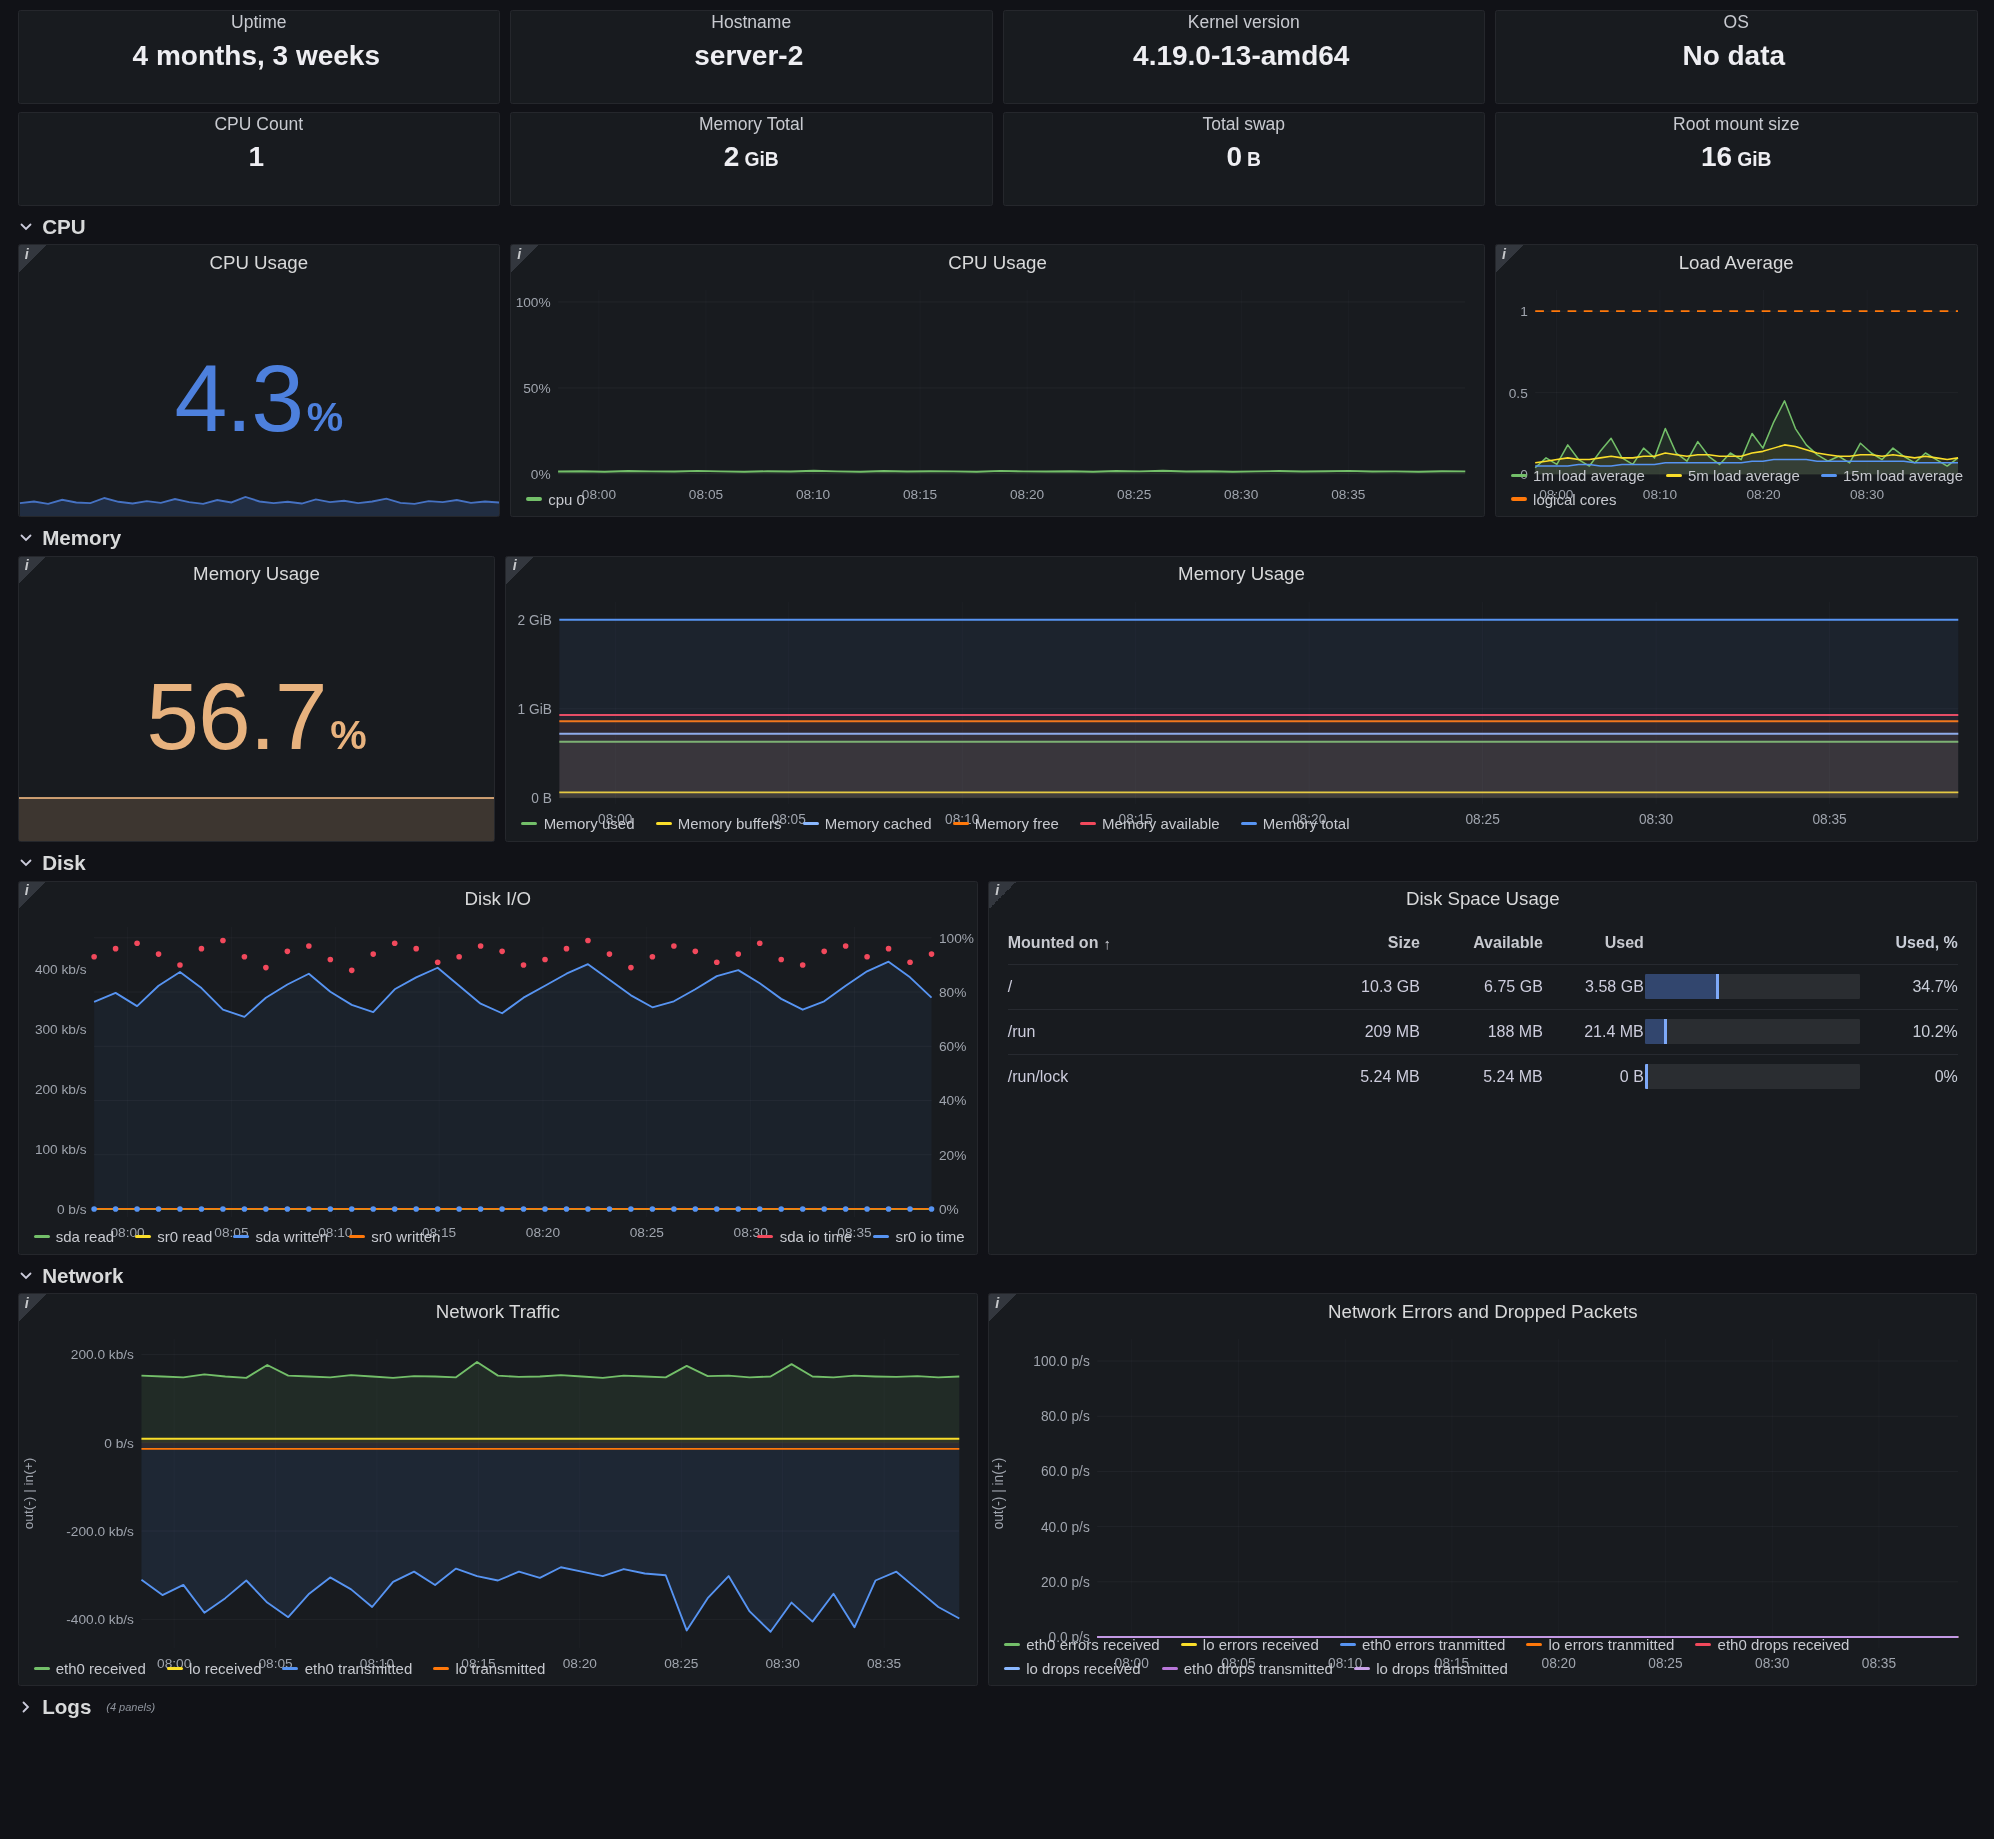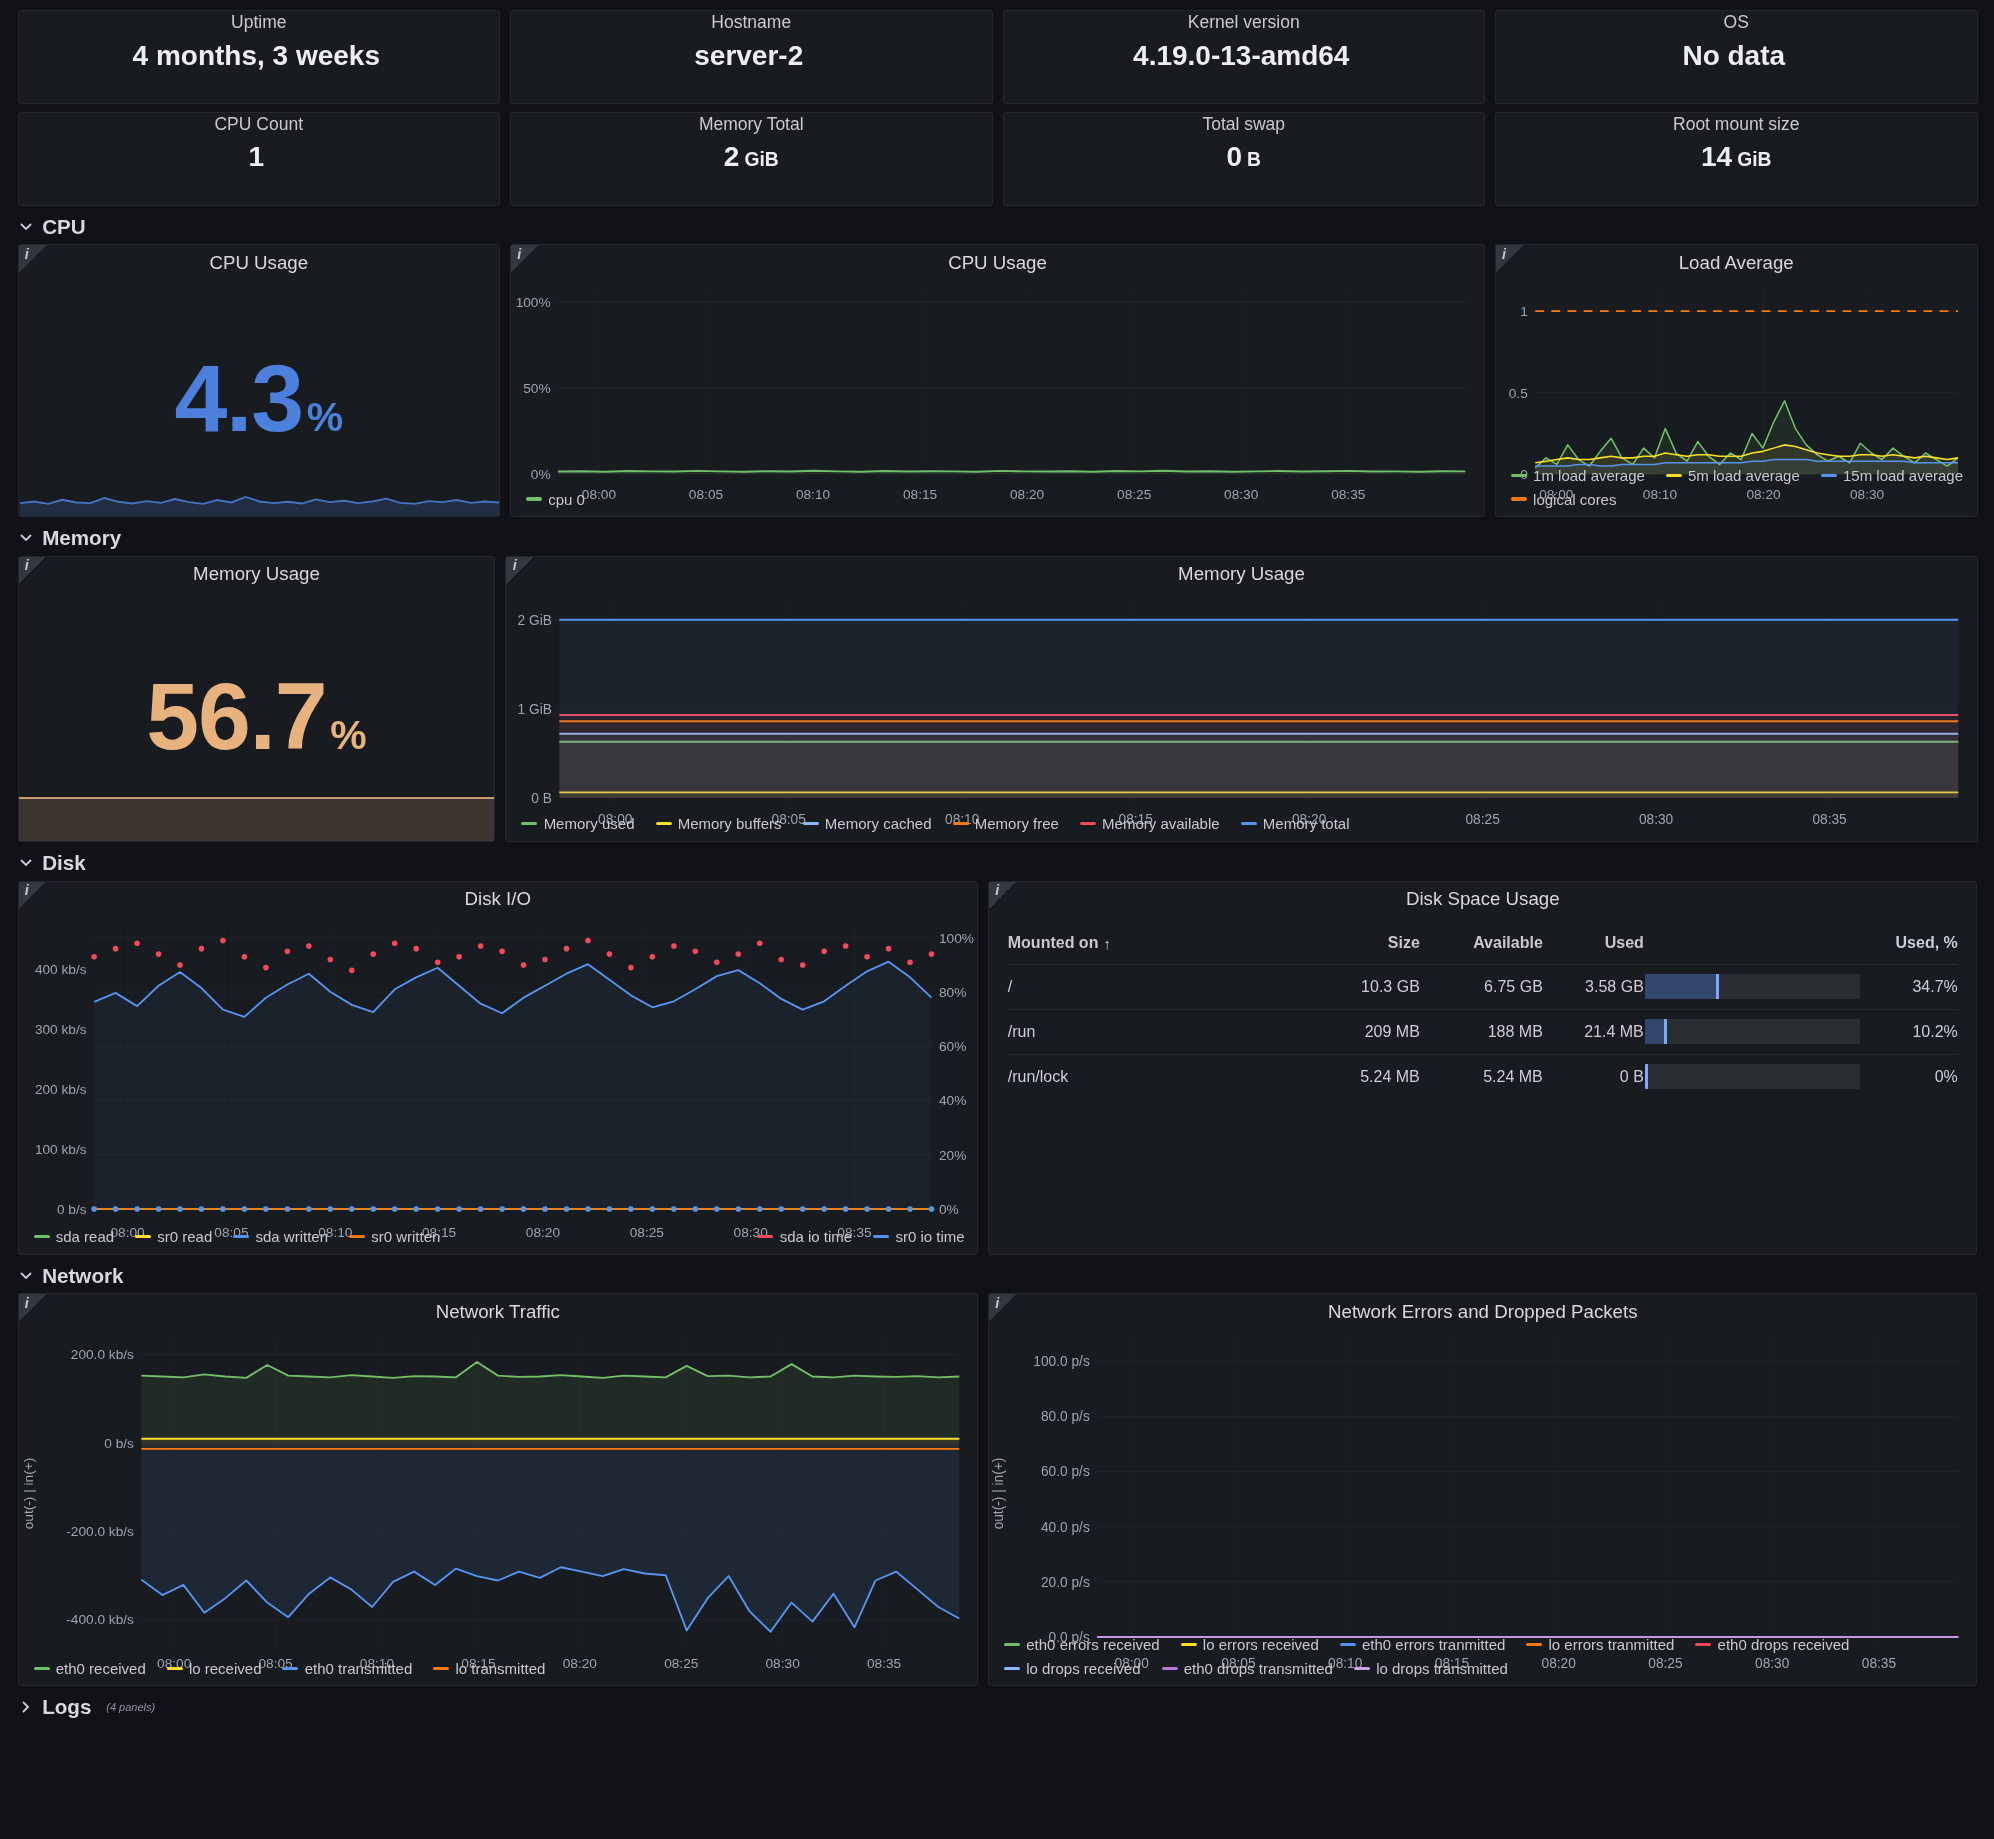--- a/index.html
+++ b/index.html
@@ -23,21 +23,21 @@
   .info-corner span{position:absolute;top:0.6px;left:6.2px;font-size:14.3px;font-style:italic;font-weight:700;color:#c7c9cc}
   
   .stat-tile{align-items:center;justify-content:flex-start;padding:1px}
   .stat-title{font-size:17.5px;color:#c8cad0;margin-bottom:8.7px;text-align:center}
   .stat-value-row{display:flex;align-items:baseline;gap:5px;justify-content:center}
   .stat-value{font-size:28px;font-weight:700;color:#eeeef2;line-height:1}
   .stat-unit{font-size:19.3px;font-weight:700;color:#eeeef2}
   
   .bigstat-body{flex:1;display:flex;align-items:center;justify-content:center;position:relative}
   .bigstat-row{display:flex;align-items:baseline;z-index:2}
-  .bigstat-value{font-size:95px;font-weight:700;line-height:1;letter-spacing:-1.2px}
+  .bigstat-value{font-size:95px;font-weight:400;line-height:1;letter-spacing:-1.2px}
   .bigstat-unit{font-size:41px;font-weight:700;margin-left:3.7px}
   .sparkline{position:absolute;left:0;right:0;bottom:0;z-index:1}
   .spark-cpu{height:36px}
   .spark-mem{height:50px}
   
   .chart{flex:1;min-height:0}
   .chart svg text.tick,.tick{fill:#9fa4ad;font-size:22px;font-family:"Liberation Sans",sans-serif}
   .legend{flex:0 0 auto;display:flex;justify-content:space-between;align-items:center;padding:3.7px 12.5px 8.7px 15px}
   .lgroup{display:flex;flex-wrap:wrap;column-gap:21px;row-gap:6.2px;align-items:center}
   .lright{justify-content:flex-end}
@@ -107,21 +107,21 @@
     <div class="panel stat-tile">
       <div class="stat-title">Total swap</div>
       <div class="stat-value-row">
           <span class="stat-value">0</span>
           <span class="stat-unit">B</span>
         </div>
     </div>
     <div class="panel stat-tile">
       <div class="stat-title">Root mount size</div>
       <div class="stat-value-row">
-          <span class="stat-value">14</span>
+          <span class="stat-value">16</span>
           <span class="stat-unit">GiB</span>
         </div>
     </div>
   </div>
 
   <div class="section-header">
     <svg class="chev" viewBox="0 0 16 16">
         <path d="M3.5 5.5 8 10 12.5 5.5" stroke="#ccccdc" stroke-width="1.8" fill="none" stroke-linecap="round"></path>
       </svg>
     <span>CPU</span>

